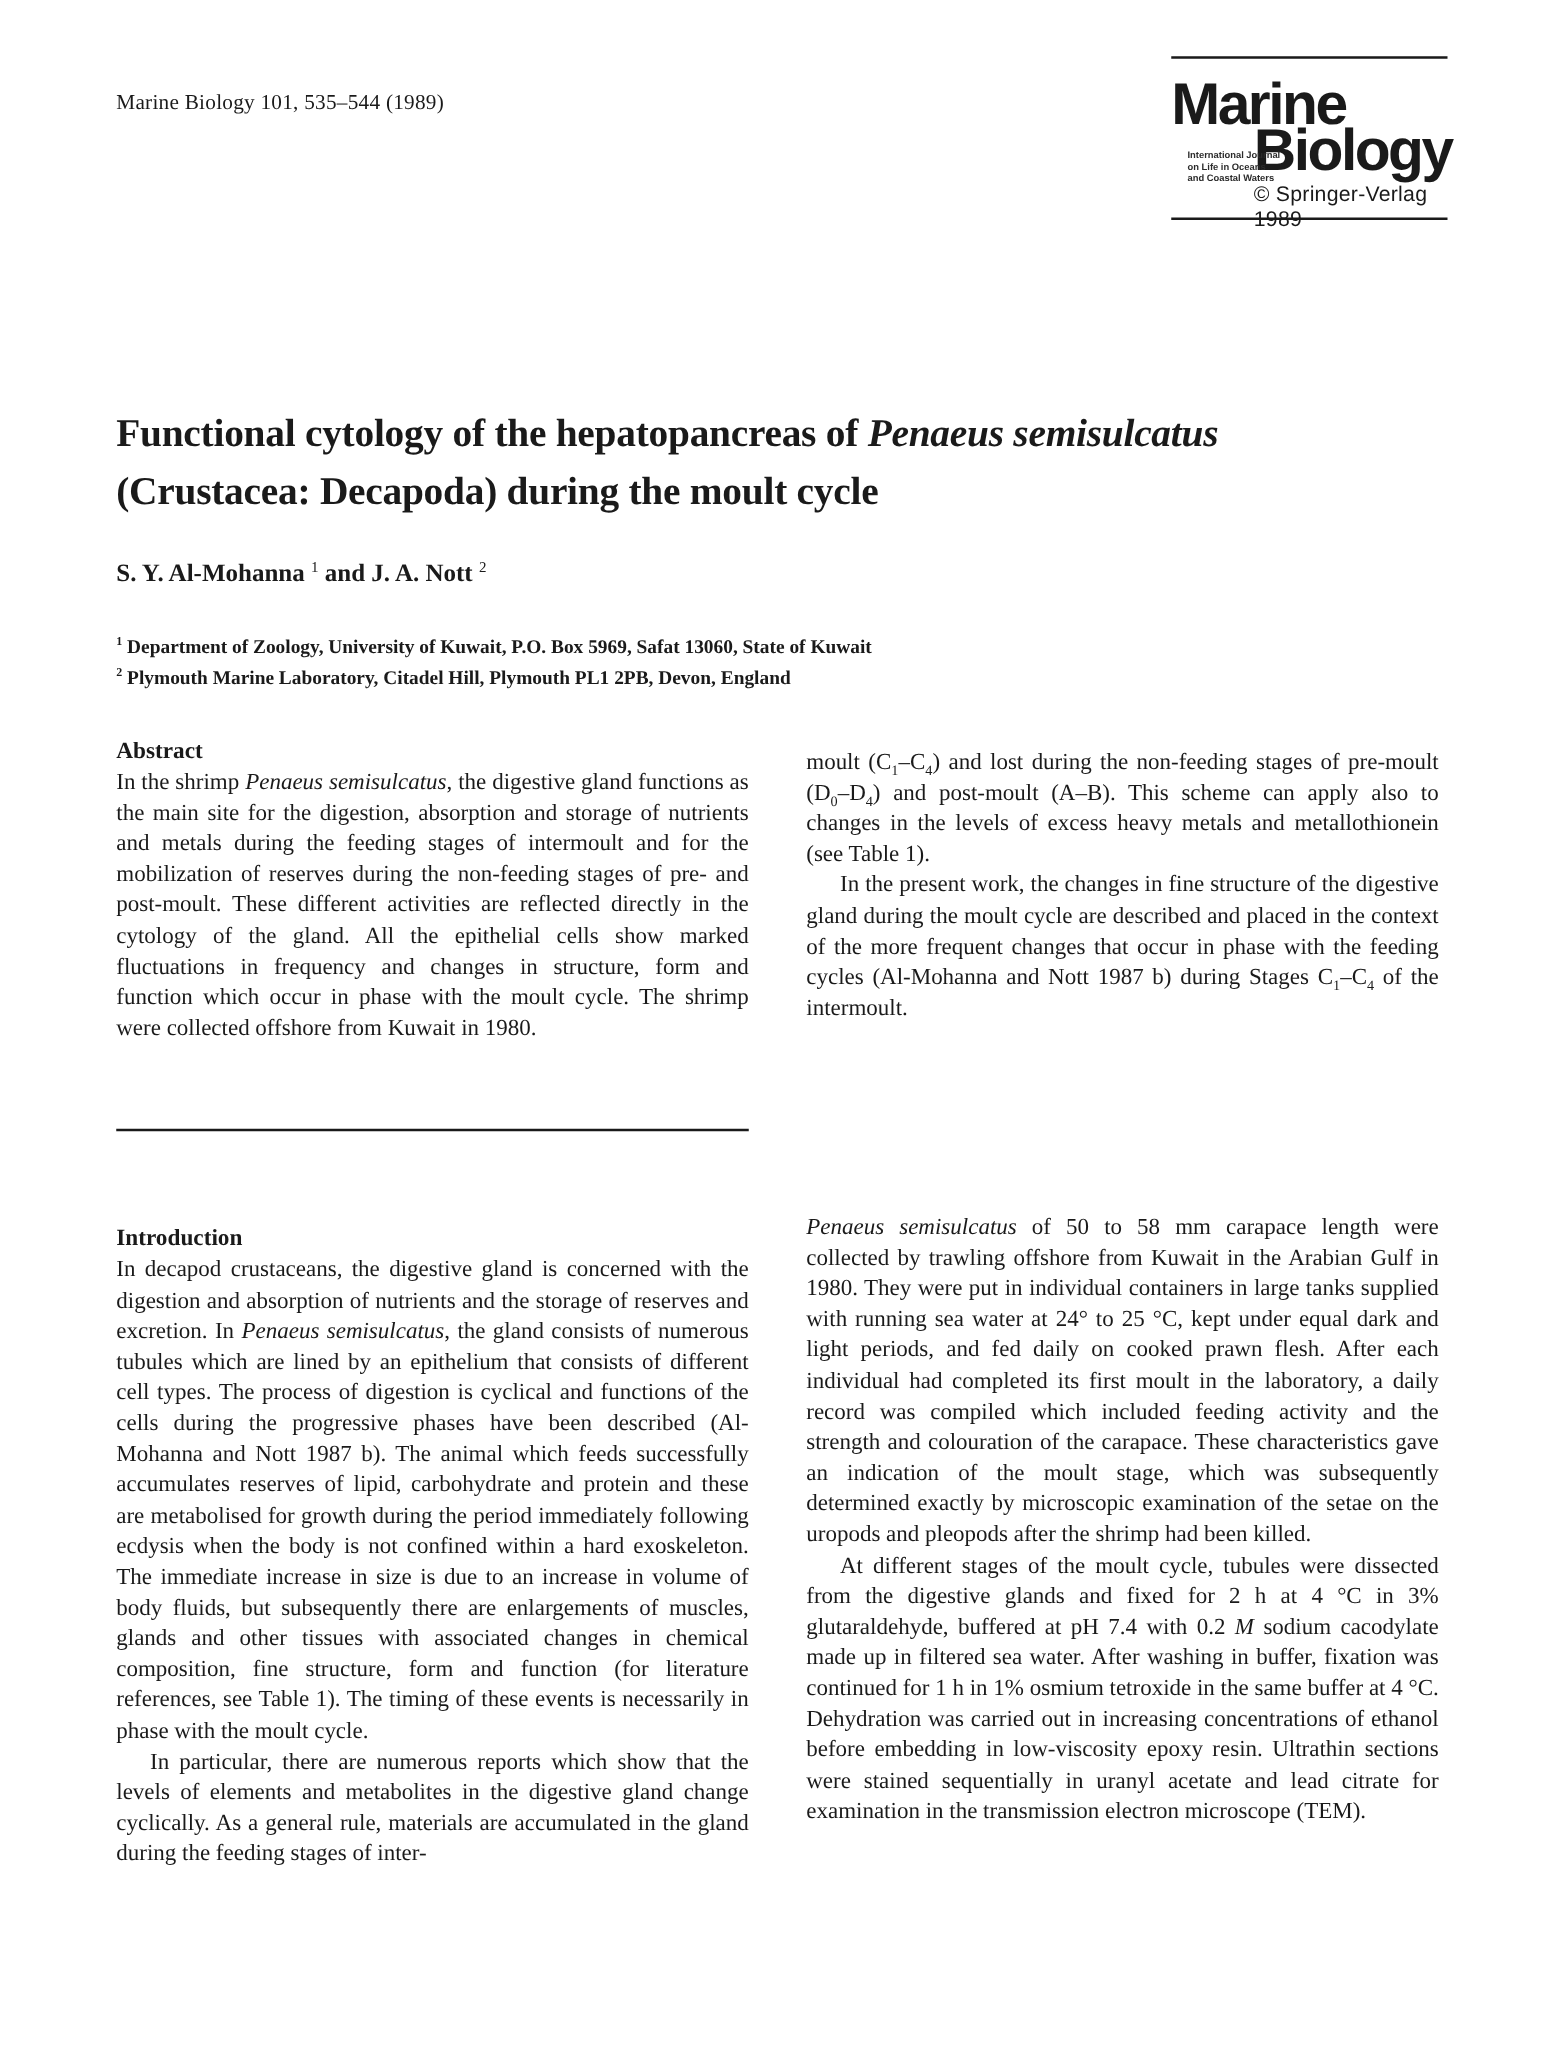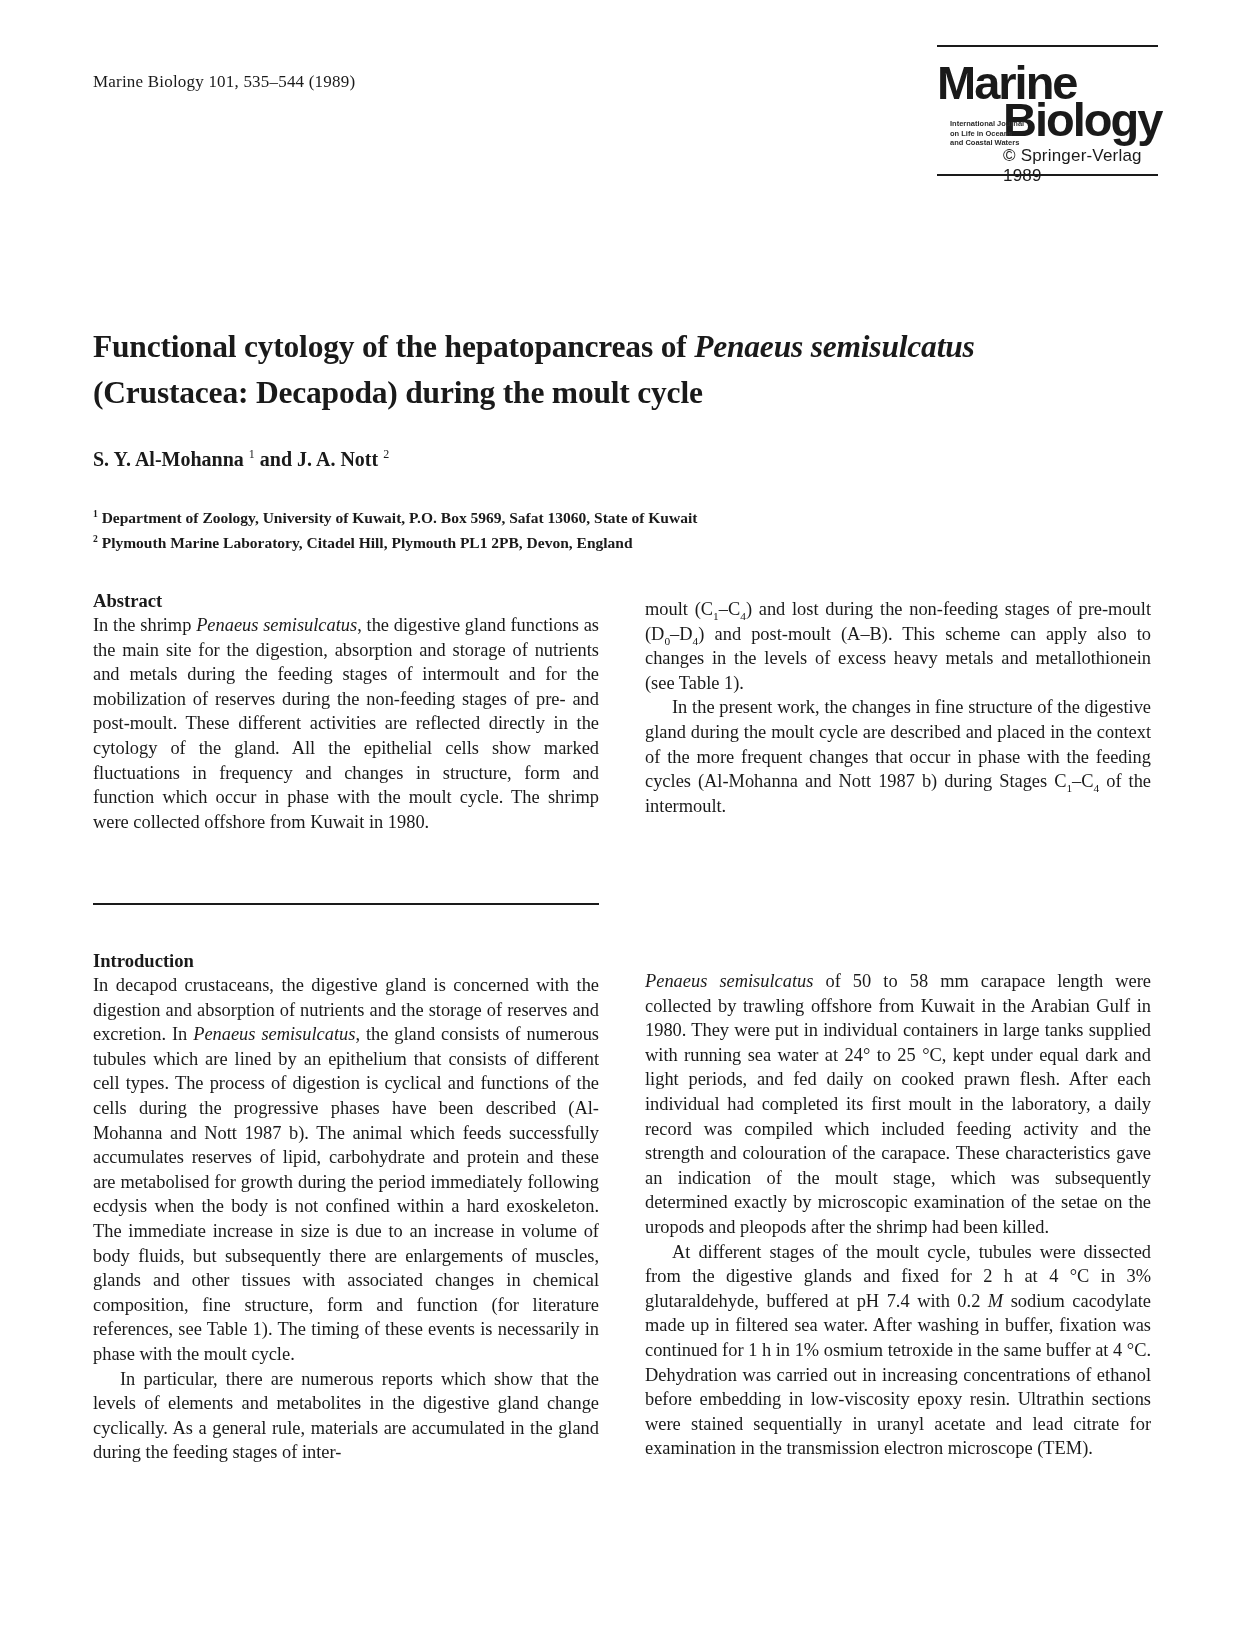--- a/index.html
+++ b/index.html
@@ -39,21 +39,21 @@
 
   .col { width:506px; font-size:18.4px; line-height:24.6px; text-align:justify;
          text-justify:inter-word; }
   .col p { margin:0; }
   .col p.indent { text-indent:27px; }
   .heading { font-size:18.6px; font-weight:bold; line-height:24px; }
   .section-body { margin-top:29px; }
 
   .left-1  { left:93px;  top:589px; }
   .divider { left:93px;  top:903px; width:506px; height:2px; background:var(--ink,#1a1a1a); }
-  .left-2  { left:93px;  top:949px; }
+  .left-2  { left:93px;  top:979px; }
   .right-1 { left:645px; top:597px; }
   .right-2 { left:645px; top:969px; }
 
   sup, sub { font-size:62%; line-height:0; }
   .it { font-style:italic; }
 </style>
 </head>
 <body>
 
 <div class="page">

